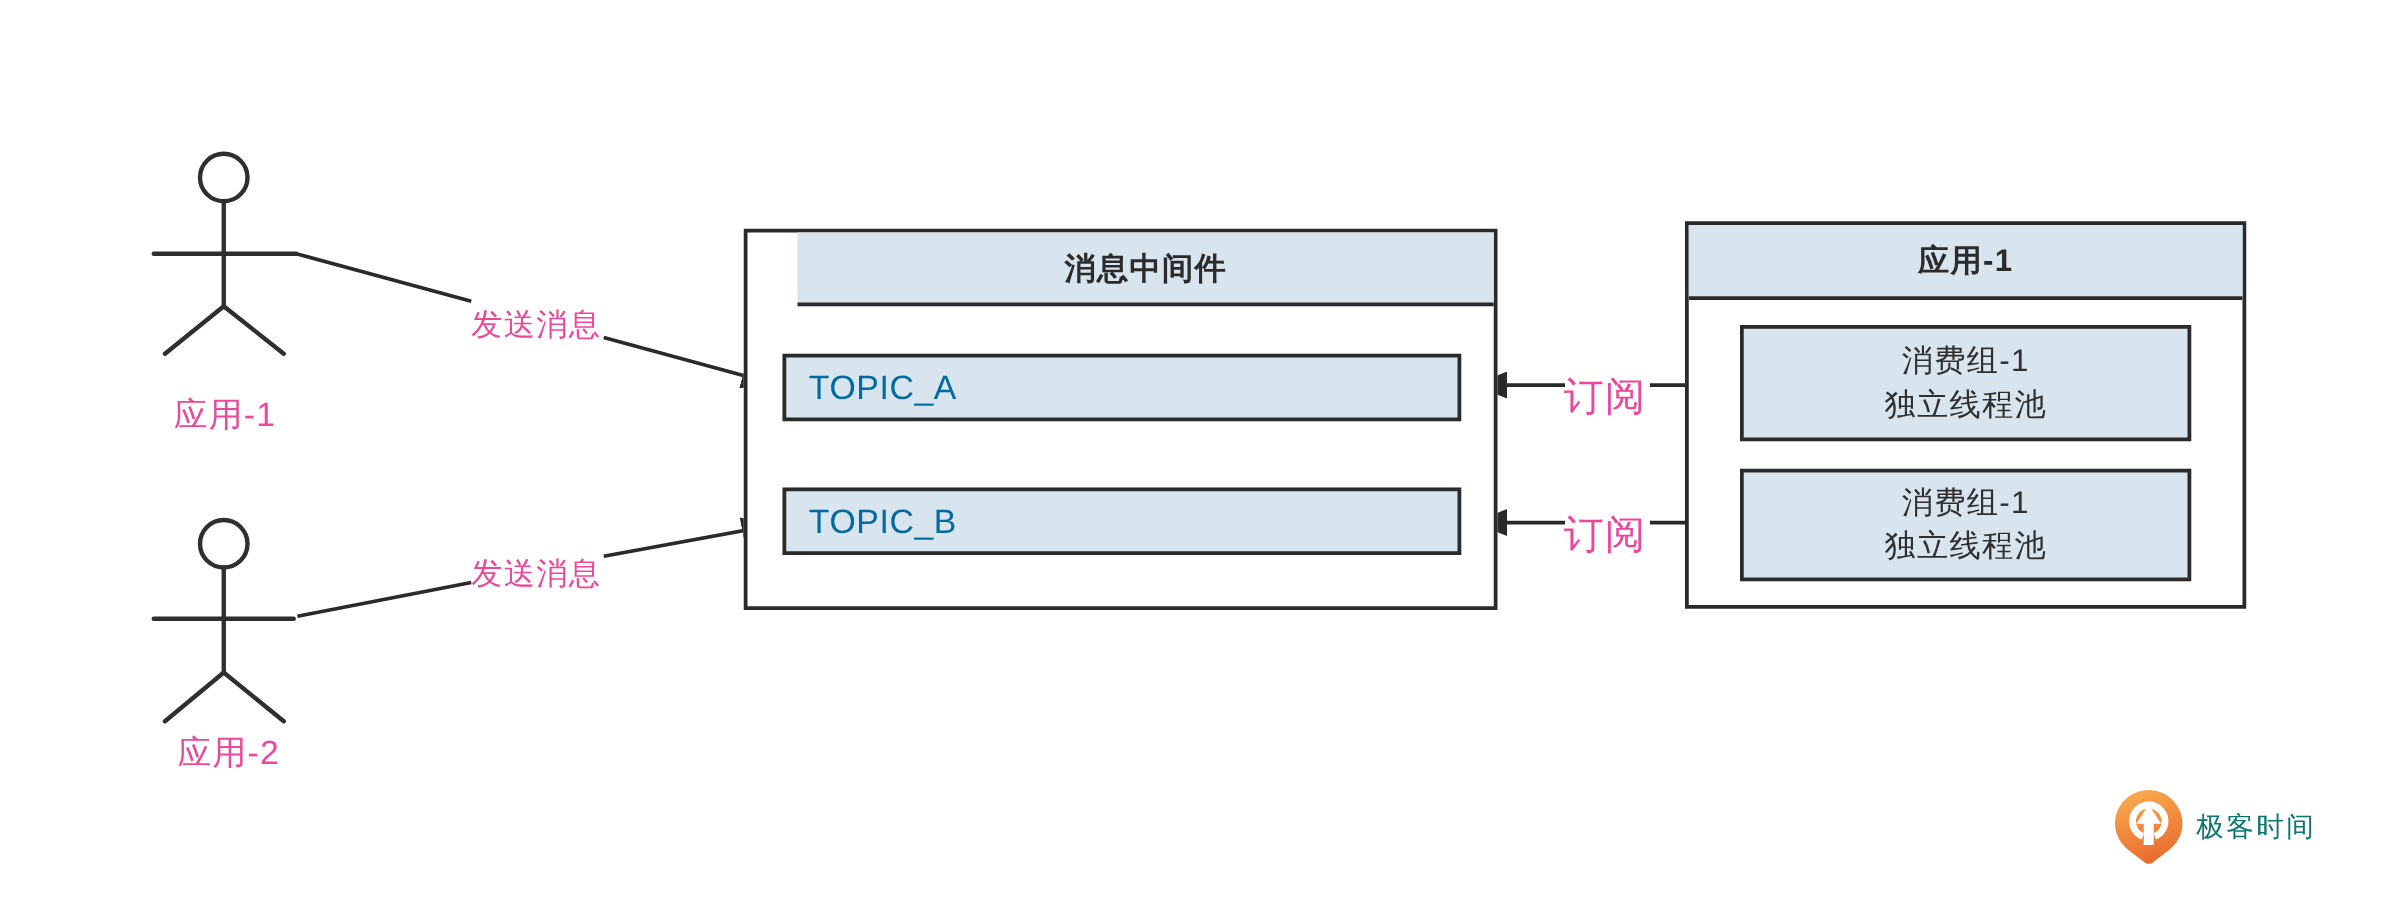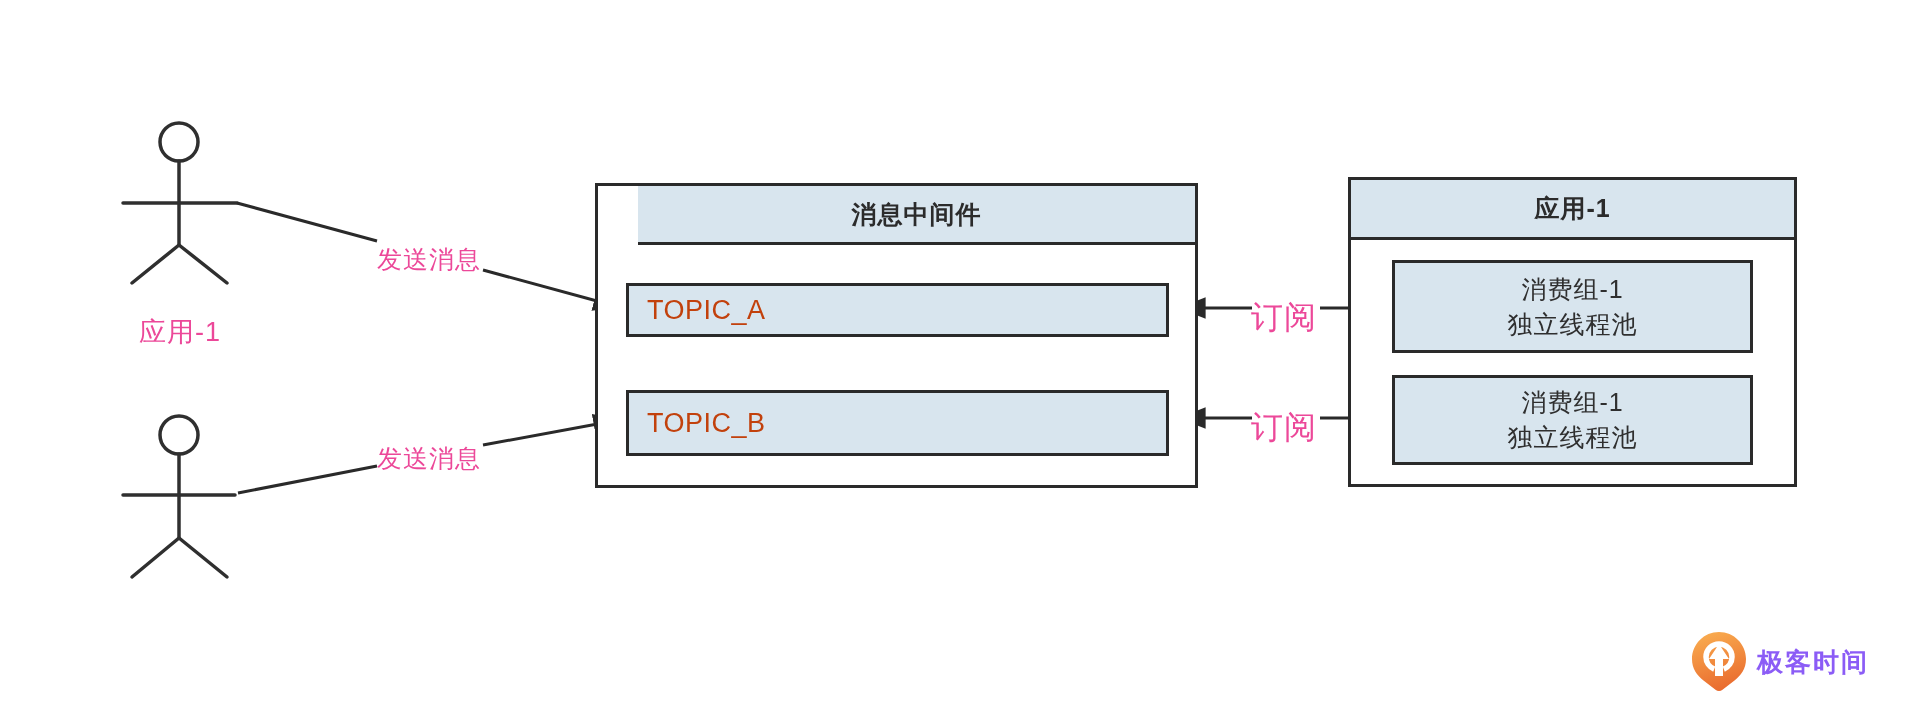--- a/index.html
+++ b/index.html
@@ -41,21 +41,21 @@
     letter-spacing: 1px;
   }
   .topic-box {
     position: absolute;
     border: 3px solid #2a2a2a;
     background: #d8e5ee;
     display: flex;
     align-items: center;
     padding-left: 18px;
     font-size: 27px;
-    color: #c2410c;
+    color: #0369a1;
     letter-spacing: 0.5px;
   }
   .consumer-box {
     position: absolute;
     border: 3px solid #2a2a2a;
     background: #d8e5ee;
     display: flex;
     flex-direction: column;
     align-items: center;
     justify-content: center;
@@ -79,23 +79,23 @@
 
   .logo {
     position: absolute;
     left: 1690px;
     top: 630px;
     display: flex;
     align-items: center;
   }
   .logo-text {
     margin-left: 9px;
-    font-size: 26px;
-    font-weight: 700;
-    color: #8b5cf6;
+    font-size: 22px;
+    font-weight: 400;
+    color: #0f766e;
     letter-spacing: 2px;
     white-space: nowrap;
   }
 </style>
 </head>
 <body>
 
 <div class="canvas">
 
   <svg class="lines-layer" viewBox="0 0 1920 725" xmlns="http://www.w3.org/2000/svg">
@@ -135,35 +135,36 @@
       <path d="M1252,308 L1180,308" marker-end="url(#arrow)"></path>
       <path d="M1392,418 L1320,418"></path>
       <path d="M1252,418 L1180,418" marker-end="url(#arrow)"></path>
     </g>
   </svg>
 
   <div class="box" style="left:595px; top:183px; width:603px; height:305px;">
     <div class="box-header" style="height:59px;margin-left:40px;">消息中间件</div>
   </div>
   <div class="topic-box" style="left:626px; top:283px; width:543px; height:54px;">TOPIC_A</div>
-  <div class="topic-box" style="left:626px; top:390px; width:543px; height:66px;">TOPIC_B</div>
+  <div class="topic-box" style="left:626px; top:390px; width:543px; height:54px;">TOPIC_B</div>
 
   <div class="box" style="left:1348px; top:177px; width:449px; height:310px;">
     <div class="box-header" style="height:60px;">应用-1</div>
   </div>
   <div class="consumer-box" style="left:1392px; top:260px; width:361px; height:93px;">
     <span>消费组-1</span>
     <span>独立线程池</span>
   </div>
   <div class="consumer-box" style="left:1392px; top:375px; width:361px; height:90px;">
     <span>消费组-1</span>
     <span>独立线程池</span>
   </div>
 
   <div class="free-label actor-label" style="left:104px; top:290px; width:152px;margin-top:24px;">应用-1</div>
+  <div class="free-label actor-label" style="left:104px; top:584px; width:158px;">应用-2</div>
 
   <div class="free-label" style="left:370px; top:243px; width:118px;">发送消息</div>
   <div class="free-label" style="left:370px; top:442px; width:118px;">发送消息</div>
   <div class="free-label sub-label" style="left:1248px; top:296px; width:72px;">订阅</div>
   <div class="free-label sub-label" style="left:1248px; top:406px; width:72px;">订阅</div>
 
   <div class="logo">
     <svg width="58" height="64" viewBox="0 0 58 64">
       <path d="M29 2 C43.9 2 56 14.1 56 29 C56 38.5 51 45.5 44.5 50.5 L32.5 59.8 C30.5 61.4 27.5 61.4 25.5 59.8 L13.5 50.5 C7 45.5 2 38.5 2 29 C2 14.1 14.1 2 29 2 Z" fill="url(#logoGrad2)"></path>
       <defs>

